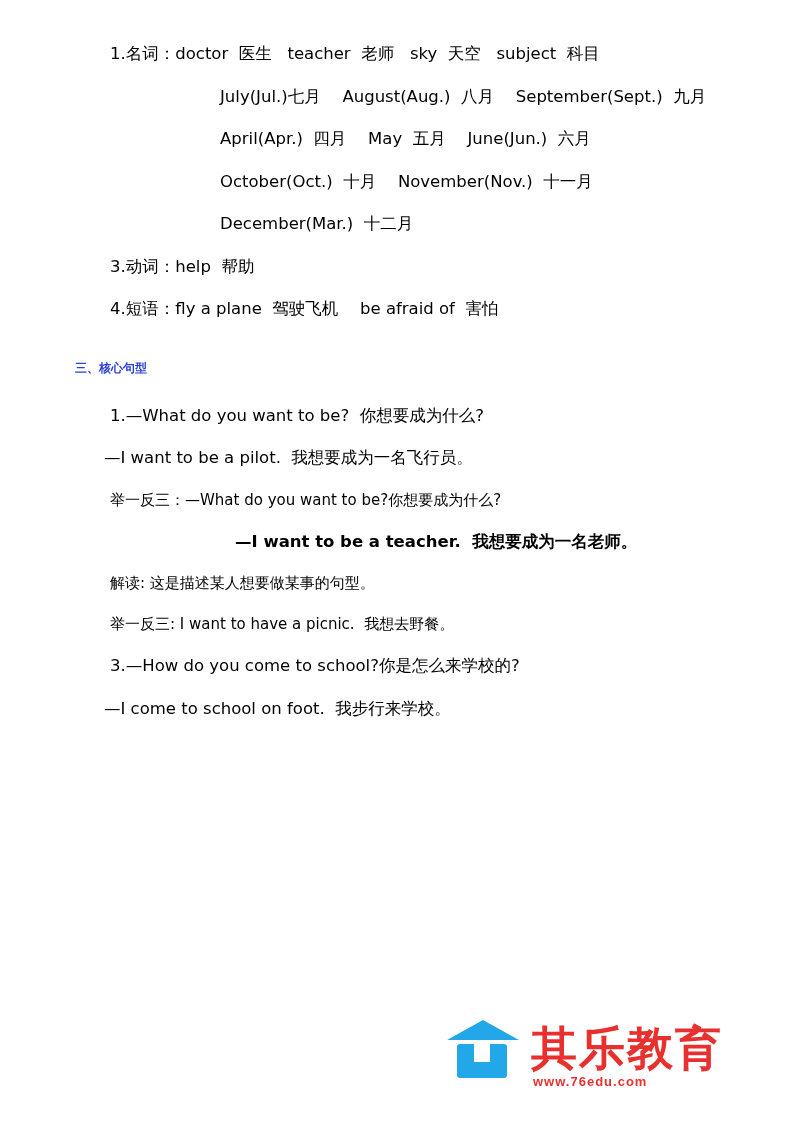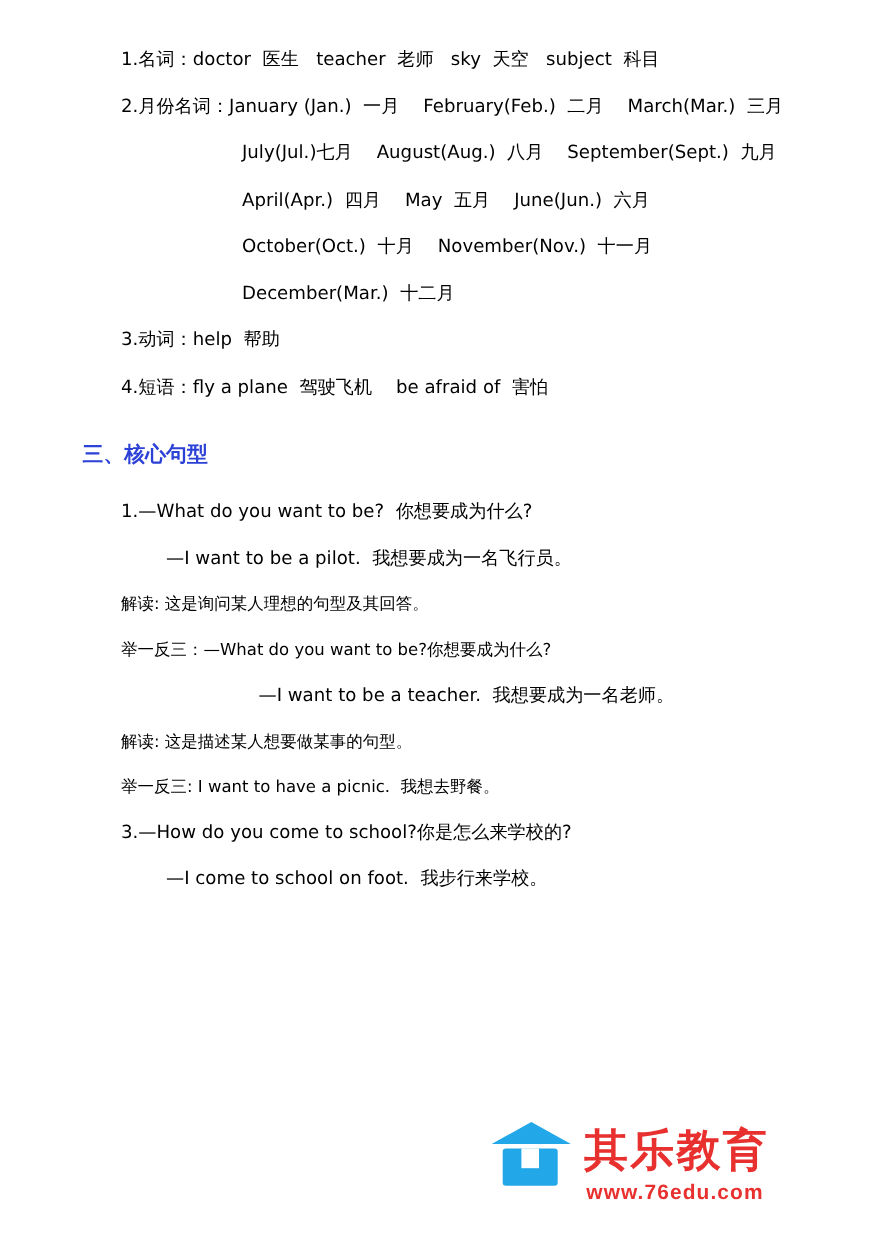--- a/index.html
+++ b/index.html
@@ -26,27 +26,27 @@
     font-size: 16.5px;
     line-height: 1.0;
     margin: 0 0 0 0;
     white-space: pre;
   }
   .row {
     margin-bottom: 26px;
   }
   .indent-0 { margin-left: 50px; }
   .indent-1 { margin-left: 160px; }
-  .indent-2 { margin-left: 91px; }
-  .indent-4 { margin-left: 175px; }
+  .indent-2 { margin-left: 44px; }
+  .indent-4 { margin-left: 175px; font-weight: bold; }
 
   .section-head {
     color: #2c41d6;
     font-weight: bold;
-    font-size: 19px;
+    font-size: 12px;
     font-family: "Liberation Sans", sans-serif;
     margin-left: 15px;
   }
   .cn {
     font-family: "DejaVu Sans", sans-serif;
   }
   .note {
     font-family: "DejaVu Sans", sans-serif;
     font-size: 15px;
   }
@@ -93,49 +93,46 @@
     top: 24px;
     width: 16px;
     height: 18px;
     background: #ffffff;
   }
   .logo-text {
     position: absolute;
     left: 88px;
     top: 0px;
     font-family: "DejaVu Sans", sans-serif;
-    font-size: 40px;
+    font-size: 46px;
     font-weight: bold;
     color: #e8312f;
     letter-spacing: 2px;
   }
   .logo-url {
     position: absolute;
     left: 90px;
     top: 56px;
     font-family: "Liberation Sans", sans-serif;
-    font-size: 19px;
+    font-size: 13px;
     font-weight: bold;
     color: #e8312f;
     letter-spacing: 1px;
   }
 </style>
 </head>
 <body>
 
 <div class="page">
 
   <div class="row">
     <div class="line indent-0 cn">1.名词：doctor  医生   teacher  老师   sky  天空   subject  科目</div>
   </div>
 
   <div class="row">
-    <div class="line indent-0 cn">2.月份名词：January (Jan.)  一月　 February(Feb.)  二月　 March(Mar.)  三月</div>
-  </div>
-  <div class="row">
     <div class="line indent-1 cn">July(Jul.)七月　 August(Aug.)  八月　 September(Sept.)  九月</div>
   </div>
   <div class="row">
     <div class="line indent-1 cn">April(Apr.)  四月　 May  五月　 June(Jun.)  六月</div>
   </div>
   <div class="row">
     <div class="line indent-1 cn">October(Oct.)  十月　 November(Nov.)  十一月</div>
   </div>
   <div class="row">
     <div class="line indent-1 cn">December(Mar.)  十二月</div>
@@ -157,23 +154,20 @@
 
   <div class="gap-sm"></div>
 
   <div class="row">
     <div class="line indent-0 cn">1.—What do you want to be?  你想要成为什么?</div>
   </div>
   <div class="row">
     <div class="line indent-2 cn">—I want to be a pilot.  我想要成为一名飞行员。</div>
   </div>
 
-  <div class="row">
-    <div class="line indent-0 note">解读: 这是询问某人理想的句型及其回答。</div>
-  </div>
 
   <div class="row">
     <div class="line indent-0 note">举一反三：—What do you want to be?你想要成为什么?</div>
   </div>
   <div class="row">
     <div class="line indent-4 cn">—I want to be a teacher.  我想要成为一名老师。</div>
   </div>
 
 
   <div class="row">

